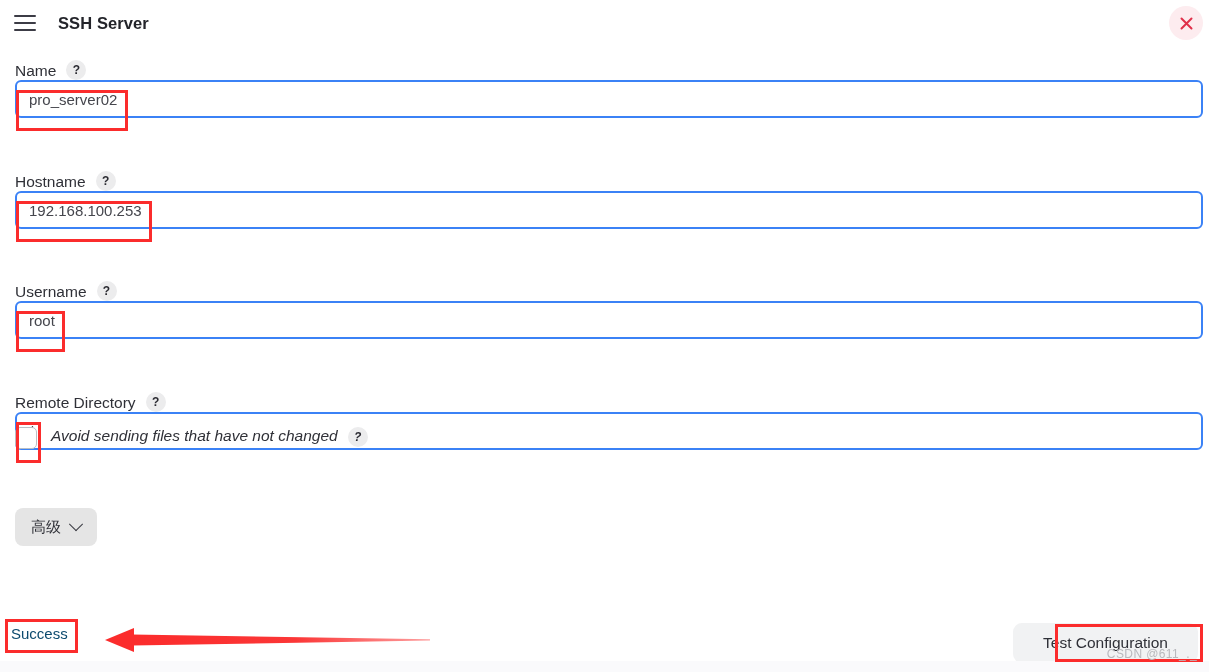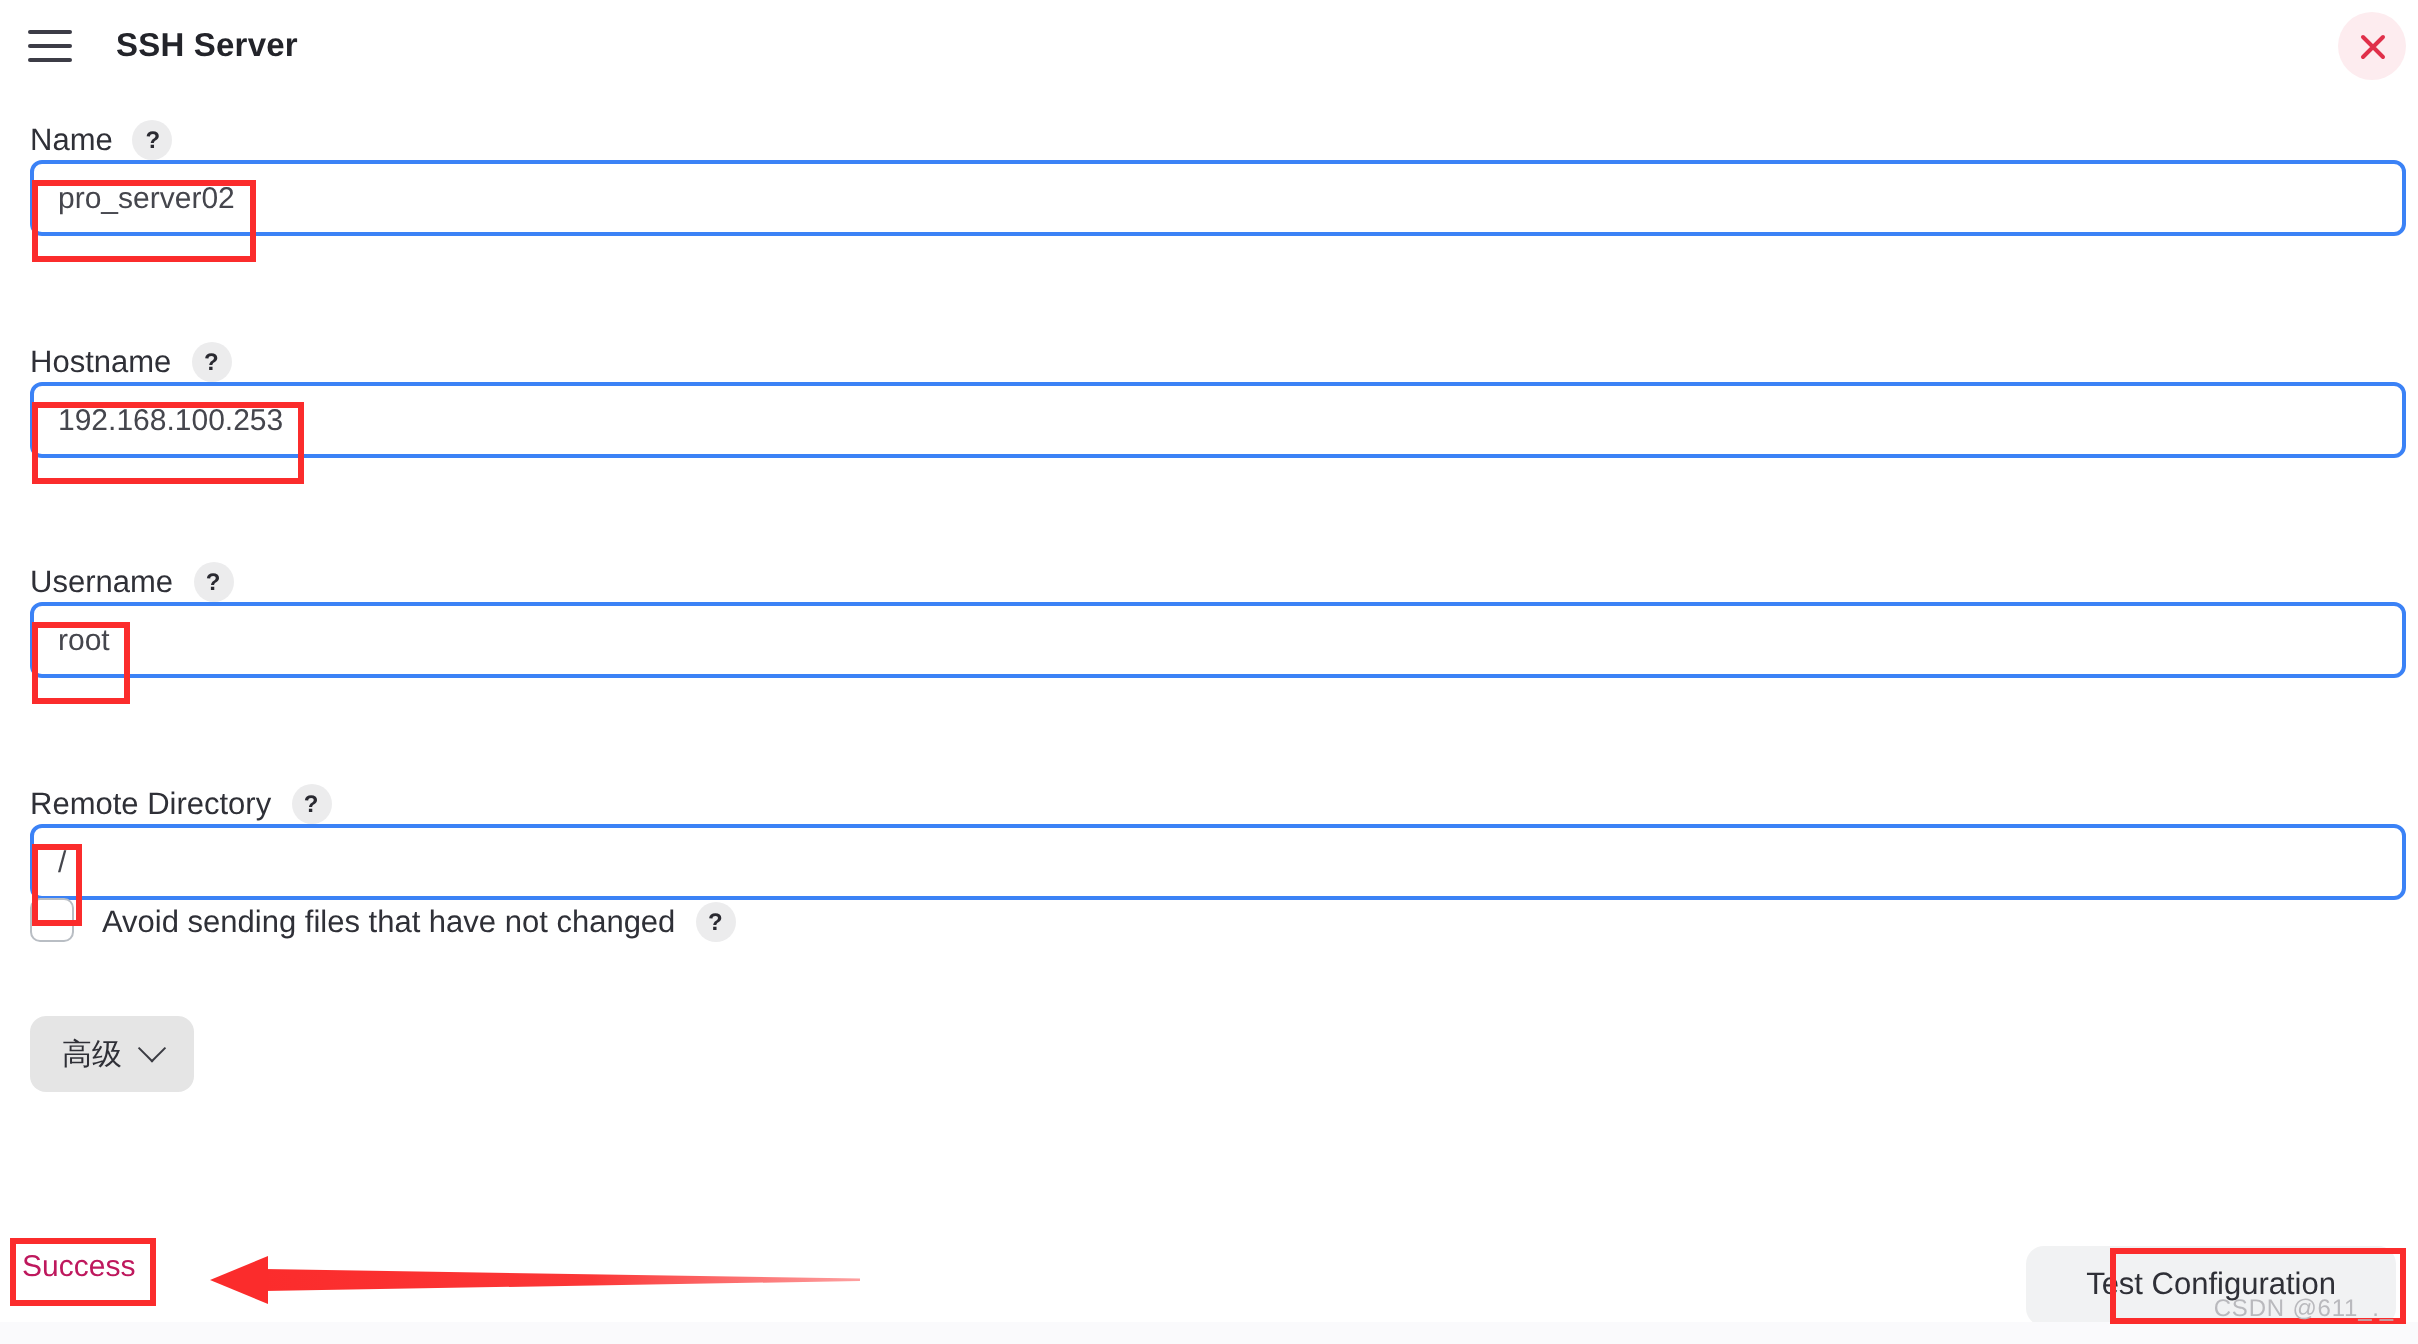--- a/index.html
+++ b/index.html
@@ -115,24 +115,25 @@
 
   
   .f-name  { position: absolute; top: 4px;   left: 0; }
   .f-host  { position: absolute; top: 115px; left: 0; }
   .f-user  { position: absolute; top: 225px; left: 0; }
   .f-dir   { position: absolute; top: 336px; left: 0; }
 
   
   .checkbox-row {
     position: absolute;
-    top: 449px;
+    top: 427px;
     left: 15px;
     display: flex;
-    align-items: flex-end;
+    align-items: flex-start;
+    font-style: italic;
   }
   .checkbox {
     width: 22px;
     height: 22px;
     border: 1.6px solid #b9bec4;
     border-radius: 5px;
     background: #fff;
     cursor: pointer;
     box-sizing: border-box;
   }
@@ -168,21 +169,21 @@
     border-bottom: 1.8px solid #3a3b42;
     transform: rotate(45deg) translate(-2px,-2px);
   }
 
   
   .status-text {
     position: absolute;
     top: 625px;
     left: 11px;
     font-size: 15px;
-    color: #be185d;
+    color: #0c4a6e;
   }
   .test-btn {
     position: absolute;
     top: 623px;
     right: 11px;
     height: 40px;
     padding: 0 30px;
     background: #f1f2f3;
     border: none;
     border-radius: 9px;

